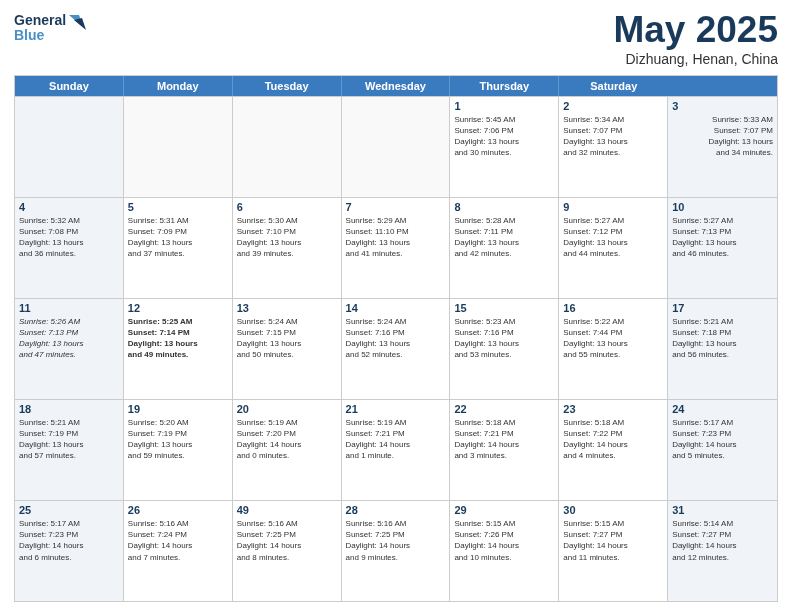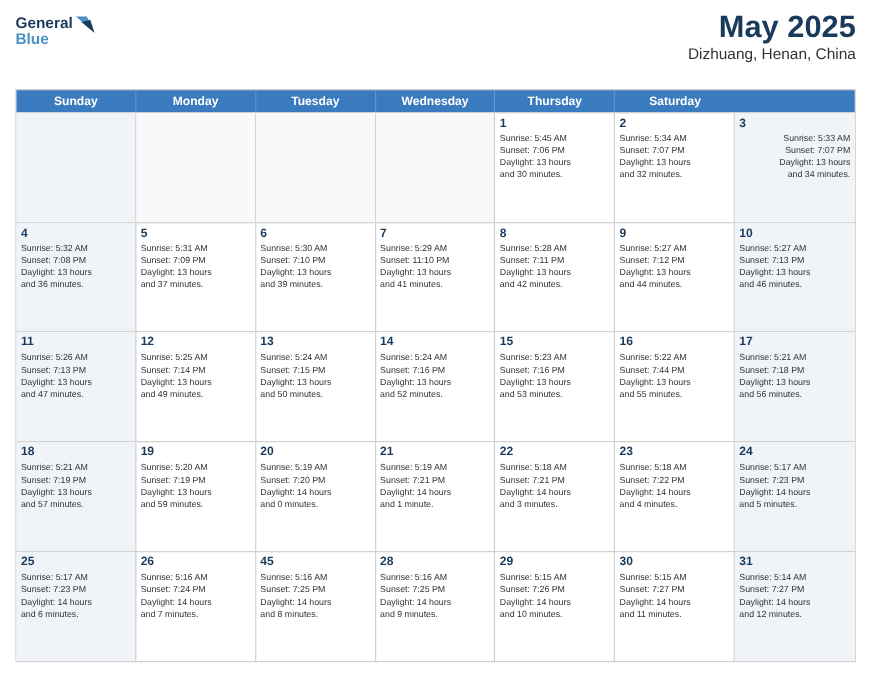--- a/index.html
+++ b/index.html
@@ -9,38 +9,37 @@
       width: 792px;
       height: 612px;
       overflow: hidden;
     }
     .page {
       width: 792px;
       height: 612px;
       padding: 10px 14px;
       display: flex;
       flex-direction: column;
-      gap: 16px;
     }
     .header {
       display: flex;
       justify-content: space-between;
       align-items: flex-start;
       margin-bottom: 8px;
     }
     .logo {
       display: flex;
       align-items: center;
       gap: 4px;
     }
     .title-block {
       text-align: right;
     }
     .month-title {
-      font-size: 28px;
+      font-size: 37px;
       font-weight: bold;
       color: #1a3a5c;
       line-height: 1.1;
     }
     .subtitle {
       font-size: 14px;
       color: #333;
     }
     .calendar {
       flex: 1;
@@ -200,28 +199,28 @@
             <span class="day-num">10</span>
             <div class="cell-text" style="white-space: pre-line;">Sunrise: 5:27 AM
 Sunset: 7:13 PM
 Daylight: 13 hours
 and 46 minutes.</div>
           </div>
         </div>
         <div class="cal-row">
           <div class="cal-cell shaded">
             <span class="day-num">11</span>
-            <div class="cell-text" style="white-space: pre-line;">Sunrise: 5:26 AM
+            <div class="cell-text" style="white-space: pre-line; font-style: italic;">Sunrise: 5:26 AM
 Sunset: 7:13 PM
 Daylight: 13 hours
 and 47 minutes.</div>
           </div>
           <div class="cal-cell">
             <span class="day-num">12</span>
-            <div class="cell-text" style="white-space: pre-line;">Sunrise: 5:25 AM
+            <div class="cell-text" style="white-space: pre-line; font-weight: bold;">Sunrise: 5:25 AM
 Sunset: 7:14 PM
 Daylight: 13 hours
 and 49 minutes.</div>
           </div>
           <div class="cal-cell">
             <span class="day-num">13</span>
             <div class="cell-text" style="white-space: pre-line;">Sunrise: 5:24 AM
 Sunset: 7:15 PM
 Daylight: 13 hours
 and 50 minutes.</div>
@@ -315,21 +314,21 @@
 and 6 minutes.</div>
           </div>
           <div class="cal-cell">
             <span class="day-num">26</span>
             <div class="cell-text" style="white-space: pre-line;">Sunrise: 5:16 AM
 Sunset: 7:24 PM
 Daylight: 14 hours
 and 7 minutes.</div>
           </div>
           <div class="cal-cell">
-            <span class="day-num">45</span>
+            <span class="day-num">49</span>
             <div class="cell-text" style="white-space: pre-line;">Sunrise: 5:16 AM
 Sunset: 7:25 PM
 Daylight: 14 hours
 and 8 minutes.</div>
           </div>
           <div class="cal-cell">
             <span class="day-num">28</span>
             <div class="cell-text" style="white-space: pre-line;">Sunrise: 5:16 AM
 Sunset: 7:25 PM
 Daylight: 14 hours

